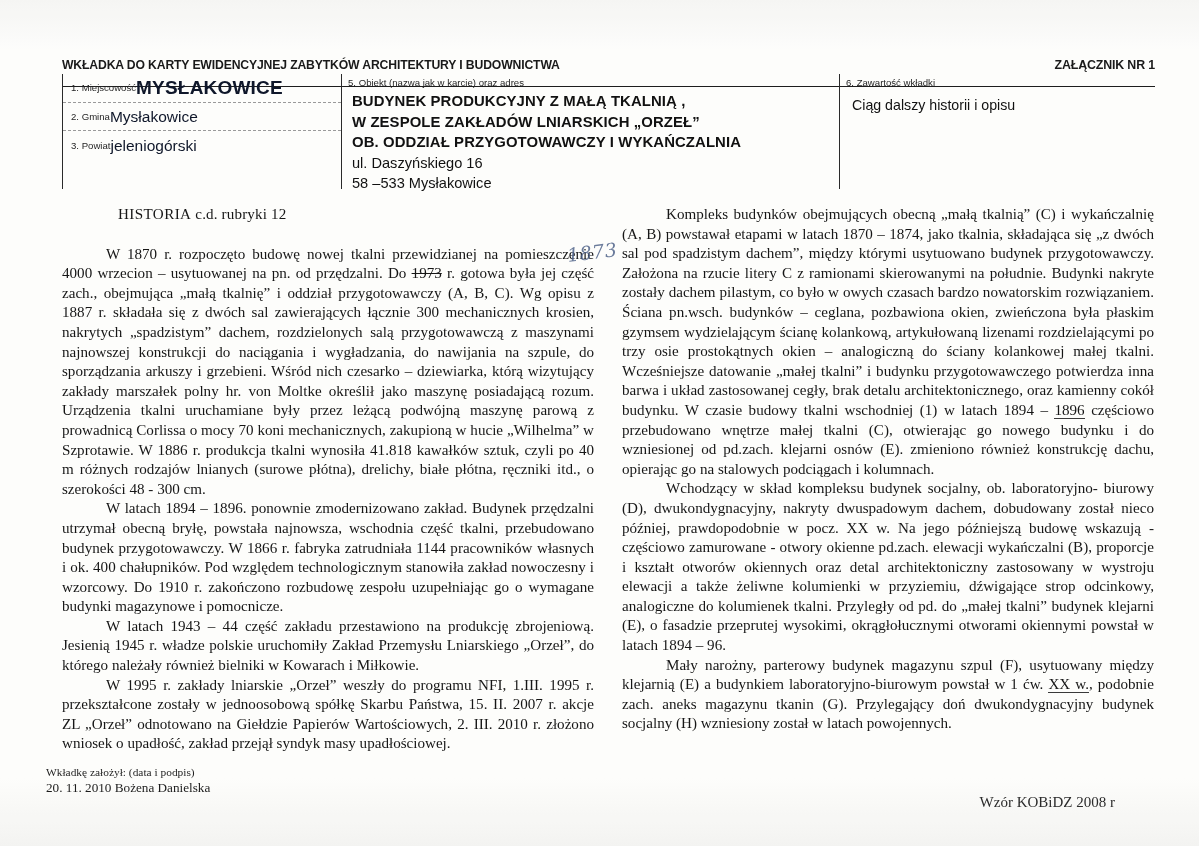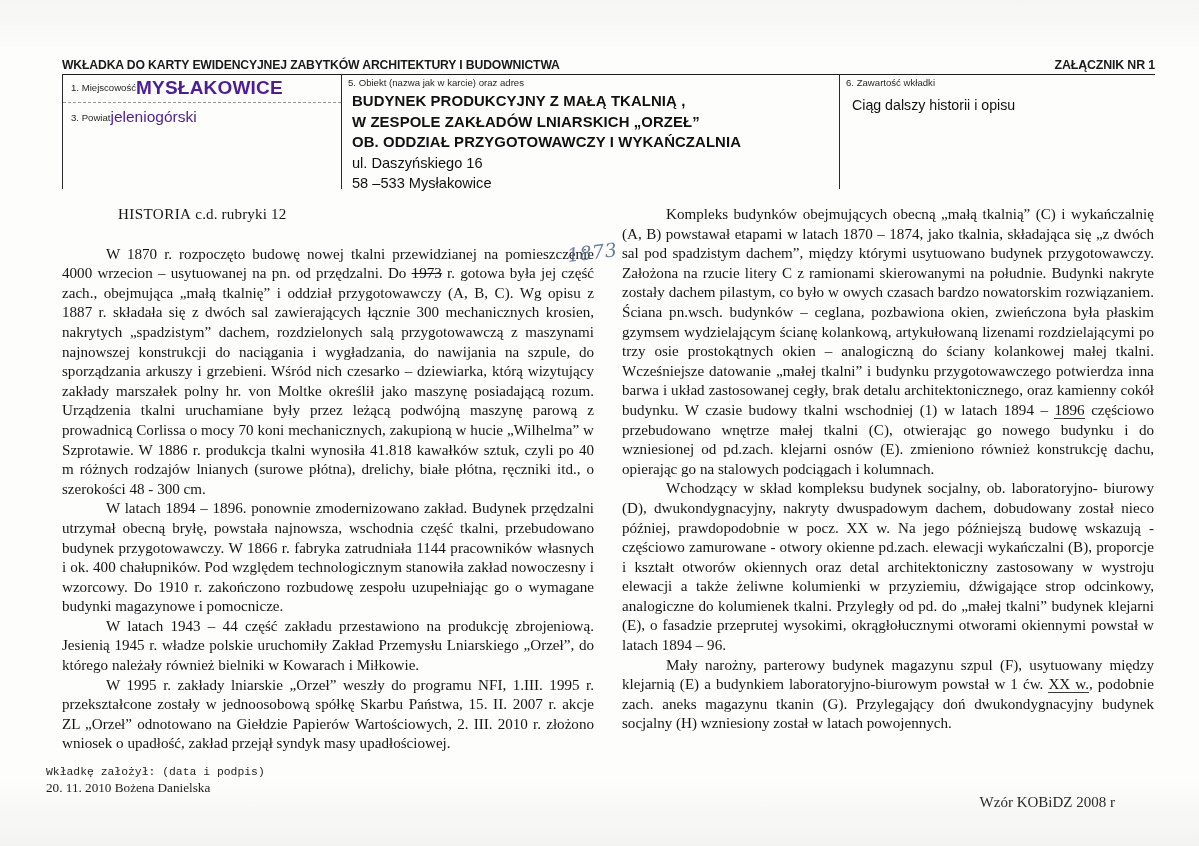--- a/index.html
+++ b/index.html
@@ -42,21 +42,21 @@
     top: 50px;
     height: 22px;
     font-family: "Liberation Sans", "DejaVu Sans", sans-serif;
     font-weight: bold;
     font-size: 12.4px;
     letter-spacing: -0.15px;
     display: flex;
     align-items: flex-end;
     justify-content: space-between;
     border-bottom: 1.6px solid #1d1d1d;
-    padding-bottom: 2px;
+    padding-bottom: 14px;
   }
   .doc-head .hd-left { transform: scaleX(.985); transform-origin: left bottom; }
   .doc-head .hd-right { white-space: nowrap; }
 
   
   .info-table {
     position: absolute;
     left: 62px;
     top: 74px;
     width: 1093px;
@@ -77,21 +77,21 @@
     box-sizing: border-box;
   }
   .field-row:last-child { border-bottom: none; }
   .f-num {
     font-size: 9.6px;
     color: #262626;
     margin-right: 0;
     white-space: nowrap;
   }
   .f-val {
-    color: #4c1d95;
+    color: #0f172a;
     white-space: nowrap;
     text-align: center;
   }
   .v-big   { font-size: 19px; font-weight: bold; letter-spacing: .2px; }
   .v-med   { font-size: 15.5px; }
   .v-med2  { font-size: 15px; }
 
   .cell-label {
     font-size: 9.6px;
     color: #262626;
@@ -167,21 +167,21 @@
     left: 46px;
     right: 44px;
     top: 765px;
     height: 60px;
   }
   .f-left {
     position: absolute;
     left: 0; top: 0;
   }
   .f-left .fl1 {
-    font-family: Liberation Mono, monospace;
+    font-family: Liberation Serif, serif;
     font-size: 11.4px;
     color: #1f1f1f;
     line-height: 14px;
   }
   .f-left .fl2 {
     font-size: 13.2px;
     color: #1b1b1b;
     line-height: 16px;
     margin-top: 1px;
   }
@@ -203,20 +203,24 @@
       <span class="hd-left">WKŁADKA DO KARTY EWIDENCYJNEJ ZABYTKÓW ARCHITEKTURY I BUDOWNICTWA</span>
       <span class="hd-right">ZAŁĄCZNIK NR 1</span>
     </div>
 
     <div class="info-table">
 
       <div class="col-a">
         <div class="field-row">
           <span class="f-num">1. Miejscowość</span>
           <span class="f-val v-big">MYSŁAKOWICE</span>
+        </div>
+        <div class="field-row">
+          <span class="f-num">2. Gmina</span>
+          <span class="f-val v-med">Mysłakowice</span>
         </div>
         <div class="field-row">
           <span class="f-num">3. Powiat</span>
           <span class="f-val v-med">jeleniogórski</span>
         </div>
       </div>
 
       <div class="col-b">
         <div class="cell-label">5. Obiekt (nazwa jak w karcie) oraz adres</div>
         <div class="obj-lines">

